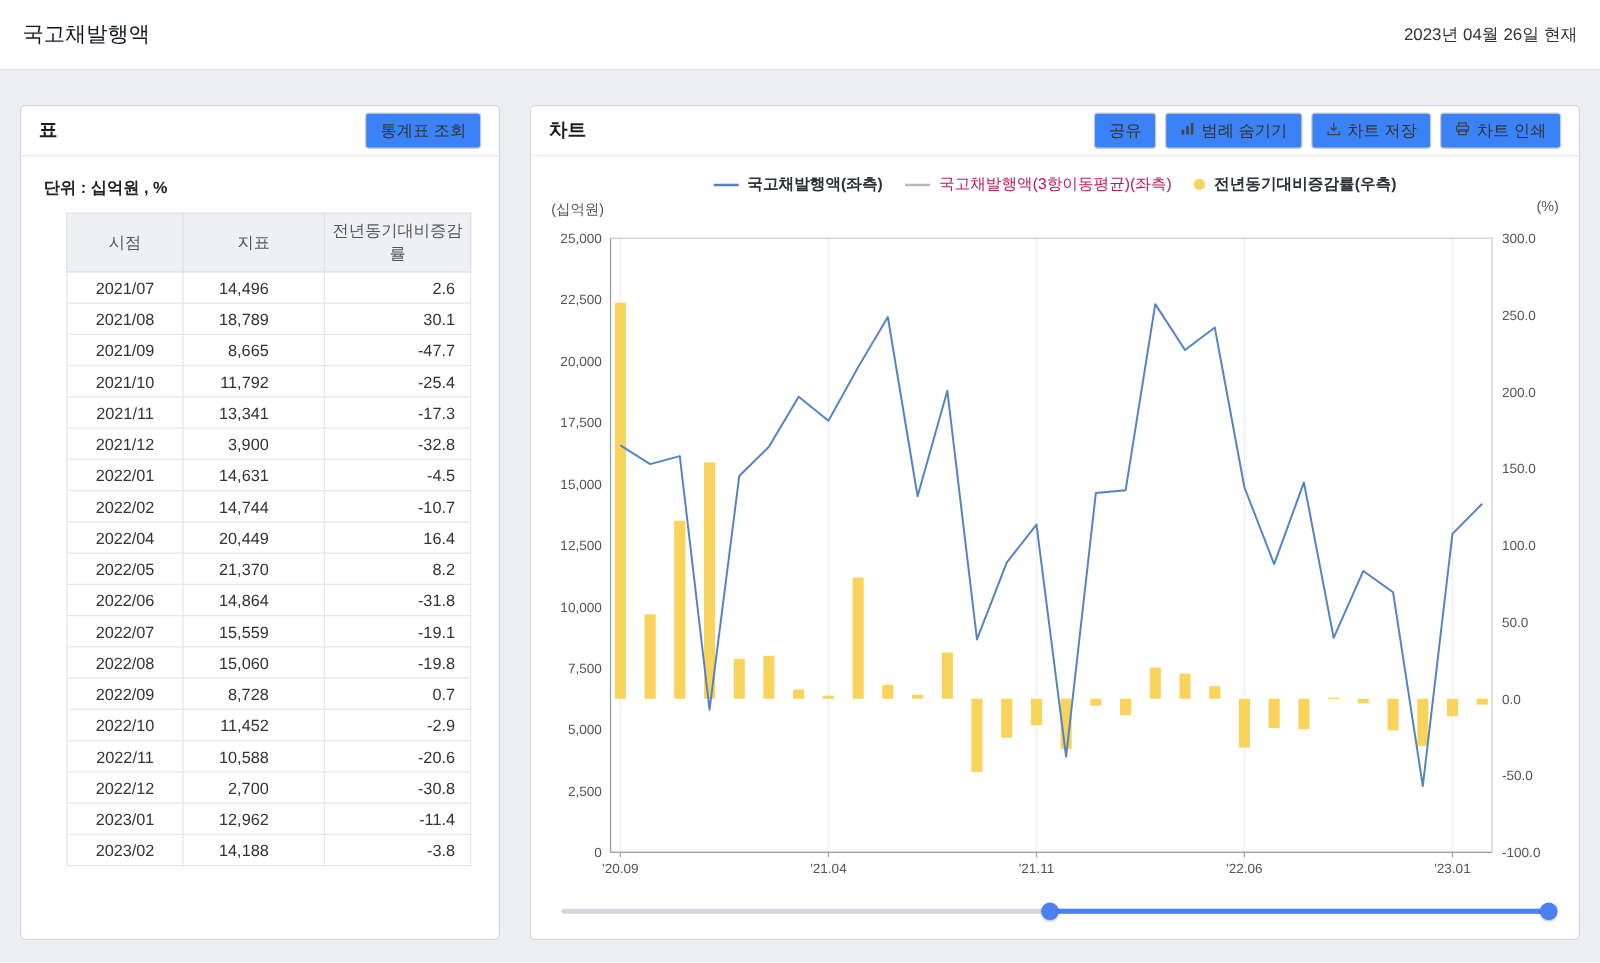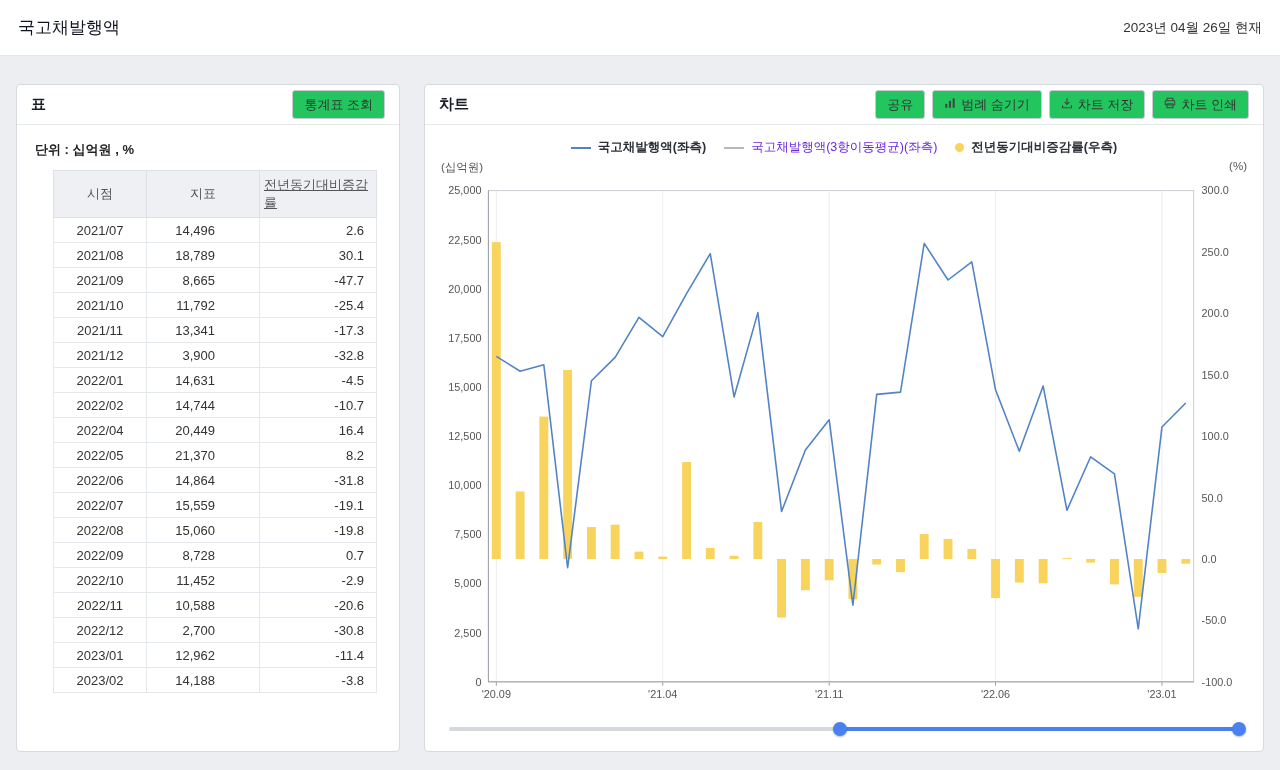--- a/index.html
+++ b/index.html
@@ -26,21 +26,21 @@
     height: 668px; overflow: hidden;
   }
   .panel-head {
     height: 40px; border-bottom: 1px solid #e6e9ed;
     display: flex; align-items: center; justify-content: space-between;
     padding: 0 14px; flex: none;
   }
   .panel-title { font-size: 15px; font-weight: bold; color: #1a1d24; }
   .btn {
     display: inline-flex; align-items: center; gap: 5px; height: 29px;
-    padding: 0 11px; background: #22c55e; border: 1px solid #c7cbd1;
+    padding: 0 11px; background: #3b82f6; border: 1px solid #c7cbd1;
     border-radius: 3px; font-size: 13px; color: #333; cursor: pointer;
     font-family: inherit; white-space: nowrap;
   }
   .btn-group { display: flex; gap: 7px; }
 
   
   .table-panel { width: 384px; flex: none; }
   .table-body { padding: 14px 16px; }
   .unit { font-size: 13px; font-weight: bold; color: #222; margin: 2px 0 11px 2px; }
   table.stats { border-collapse: collapse; font-size: 13px; margin-left: 20px; }
@@ -54,21 +54,21 @@
   .stats .col-yoy    { width: 117px; text-align: right; padding-right: 12px; }
 
   
   .chart-panel { flex: 1; display: flex; flex-direction: column; }
   .chart-body { flex: 1; display: flex; flex-direction: column; padding: 10px 16px 12px; }
   .legend {
     display: flex; justify-content: center; align-items: center; gap: 18px;
     font-size: 12.5px; color: #2c3038; margin: 4px 0 4px;
   }
   .legend-item { display: flex; align-items: center; gap: 7px; cursor: pointer; font-weight: bold; }
-  .legend-item.disabled { color: #6d28d9; font-weight: normal; }
+  .legend-item.disabled { color: #be185d; font-weight: normal; }
   .swatch-line { display: inline-block; width: 20px; height: 2px; }
   .swatch-dot  { display: inline-block; width: 9px; height: 9px; border-radius: 50%; }
   .axis-units { display: flex; justify-content: space-between; font-size: 11.5px; color: #555; margin: 0 0 2px; }
   svg.chart { width: 100%; height: 532px; display: block; }
   svg .tick text { font-size: 11px; fill: #555; font-family: "Liberation Sans", sans-serif; }
 
   
   .slider-wrap { position: relative; height: 16px; margin: 12px 8px 2px; }
   .slider-track { position: absolute; top: 6px; left: 0; right: 0; height: 4px; background: #d5d9dd; border-radius: 2px; }
   .slider-range { position: absolute; top: 6px; height: 4px; background: #4a80f0; border-radius: 2px; }
@@ -95,21 +95,21 @@
         <span>통계표 조회</span>
       </button>
     </div>
     <div class="table-body">
       <div class="unit">단위 : 십억원 , %</div>
       <table class="stats">
         <thead>
           <tr>
             <th class="col-period">시점</th>
             <th class="col-value" style="text-align:center;padding-right:4px;">지표</th>
-            <th class="col-yoy" style="text-align:left;padding-right:4px;text-decoration:underline;">전년동기대비증감률</th>
+            <th class="col-yoy" style="text-align:center;padding-right:4px;">전년동기대비증감률</th>
           </tr>
         </thead>
         <tbody>
             <tr>
               <td class="col-period">2021/07</td>
               <td class="col-value">14,496</td>
               <td class="col-yoy">2.6</td>
             </tr>
             <tr>
               <td class="col-period">2021/08</td>

